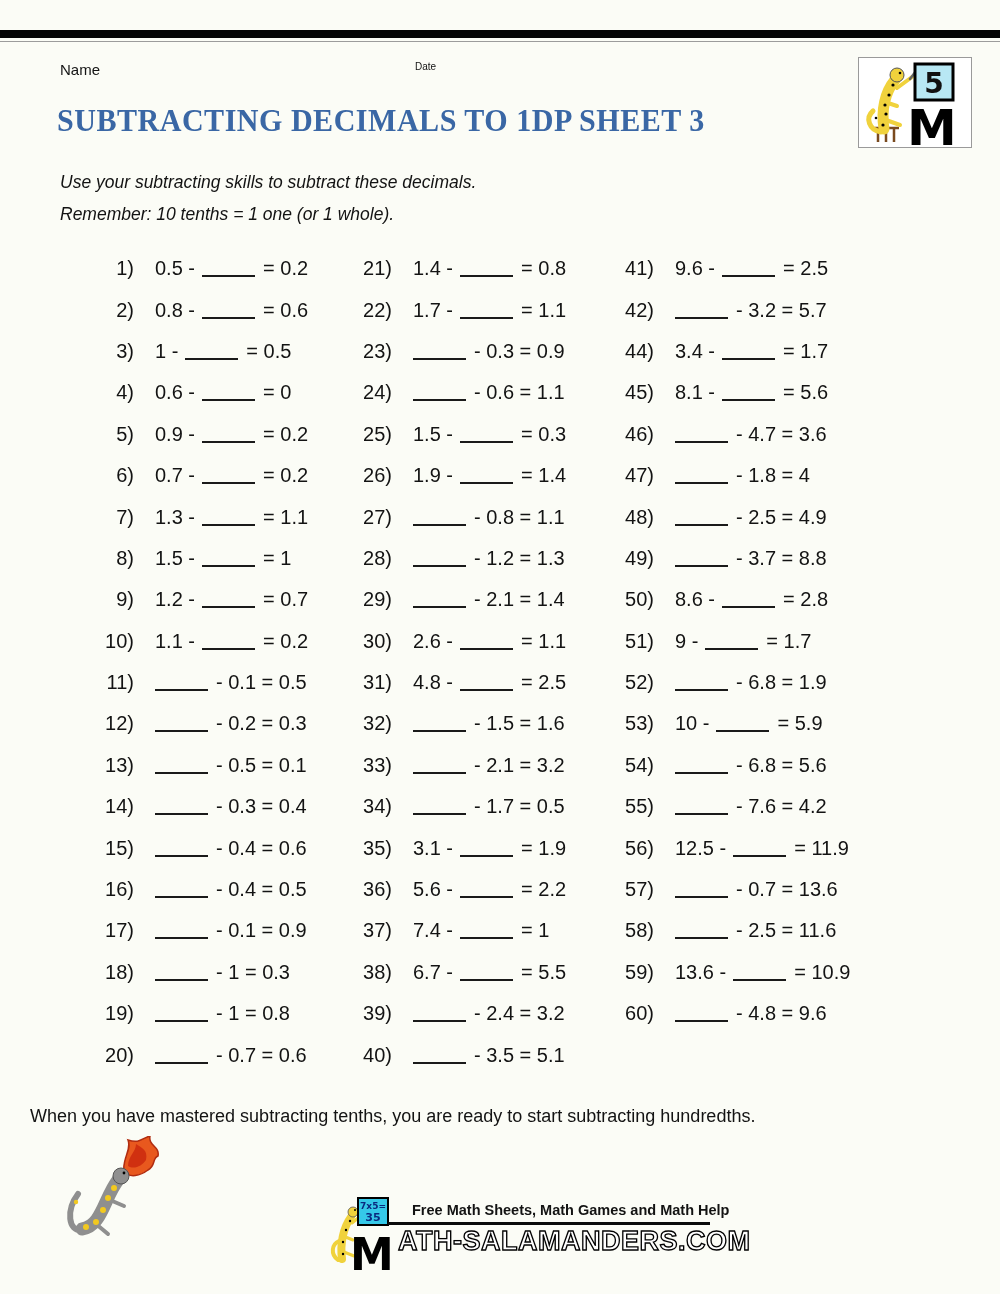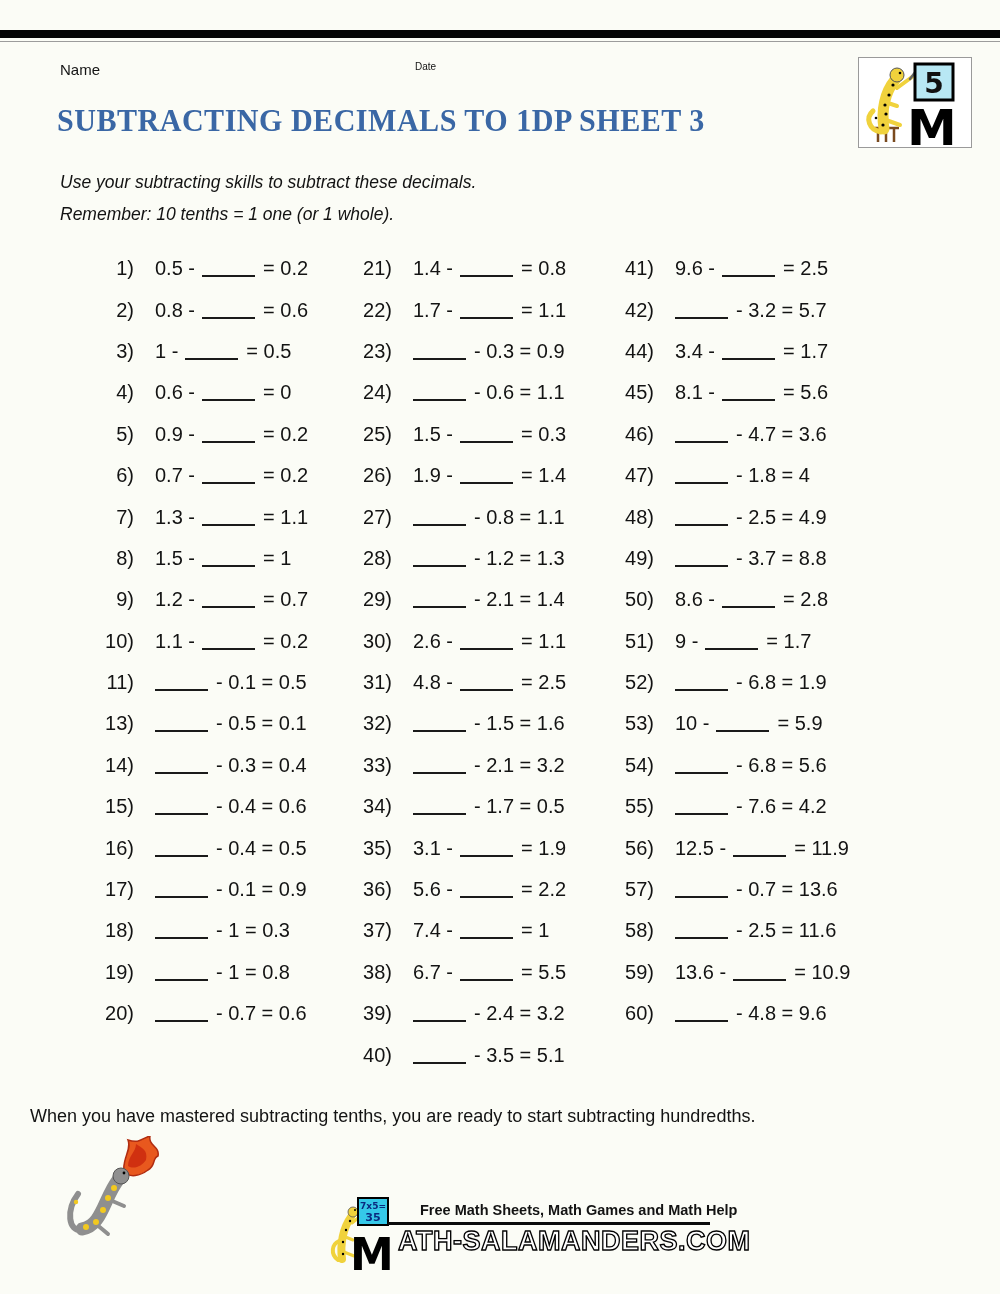--- a/index.html
+++ b/index.html
@@ -42,21 +42,21 @@
   .blank { display:inline-block; width:53px; height:15px; border-bottom:2px solid #1a1a1a; margin-right:8px; flex:none; }
   .post { }
 
   .footer-note { position:absolute; left:30px; top:1106px; width:970px; text-align:left; font-size:18px; }
 
   .flame-salamander { position:absolute; left:62px; top:1136px; }
 
   .bottom-logo { position:absolute; left:330px; top:1196px; width:420px; height:76px; }
   .bottom-logo .mini-logo { position:absolute; left:0; top:0; }
   .bl-right { position:absolute; left:58px; top:6px; width:340px; }
-  .bl-tagline { font-size:14.5px; font-weight:bold; padding-left:32px; white-space:nowrap; }
+  .bl-tagline { font-size:14.5px; font-weight:bold; padding-left:24px; white-space:nowrap; }
   .bl-line { height:3px; background:#0a0a0a; width:322px; margin:4px 0 0 0; }
   .bl-domain {
     padding-left:10px; margin-top:1px;
     font-size:27px; font-weight:bold; letter-spacing:0.5px; white-space:nowrap;
     color:#ffffff; -webkit-text-stroke:1.3px #000; text-shadow:0 0 1px #000;
   }
 </style>
 </head>
 <body>
 
@@ -153,20 +153,24 @@
   <div class="prow">
     <span class="pnum">10)</span>
     <span class="pexpr"><span class="pre">1.1 -</span><span class="blank"></span><span class="post">= 0.2</span></span>
   </div>
 
   <div class="prow">
     <span class="pnum">11)</span>
     <span class="pexpr"><span class="blank"></span><span class="post">- 0.1 = 0.5</span></span>
   </div>
 
+  <div class="prow">
+    <span class="pnum">12)</span>
+    <span class="pexpr"><span class="blank"></span><span class="post">- 0.2 = 0.3</span></span>
+  </div>
 
   <div class="prow">
     <span class="pnum">13)</span>
     <span class="pexpr"><span class="blank"></span><span class="post">- 0.5 = 0.1</span></span>
   </div>
 
   <div class="prow">
     <span class="pnum">14)</span>
     <span class="pexpr"><span class="blank"></span><span class="post">- 0.3 = 0.4</span></span>
   </div>

